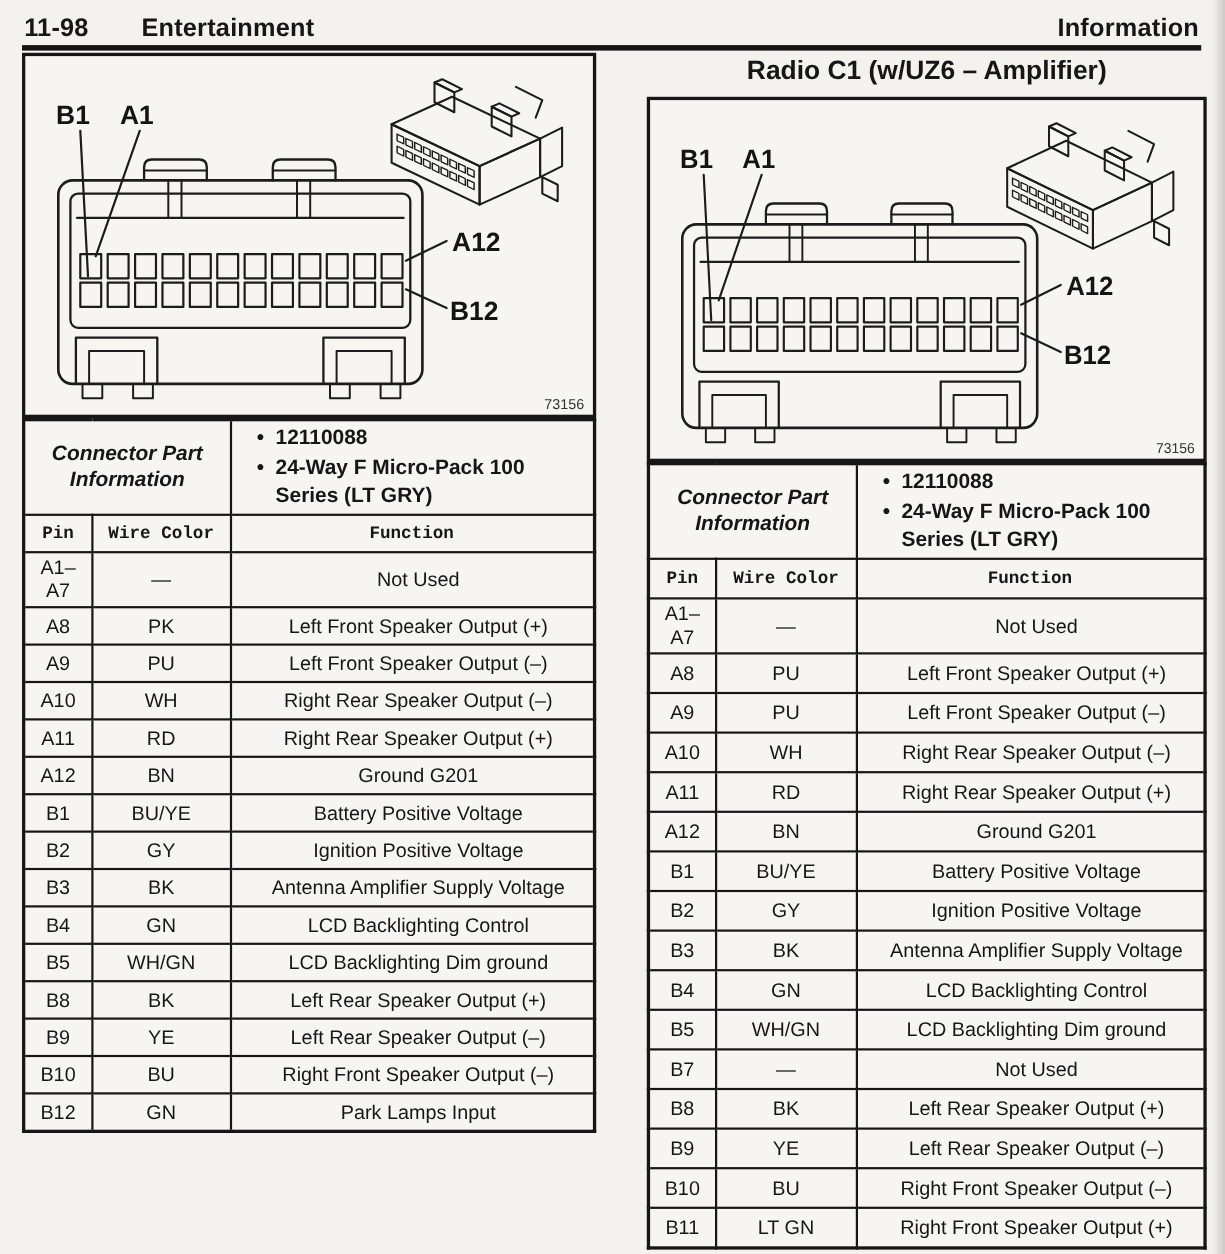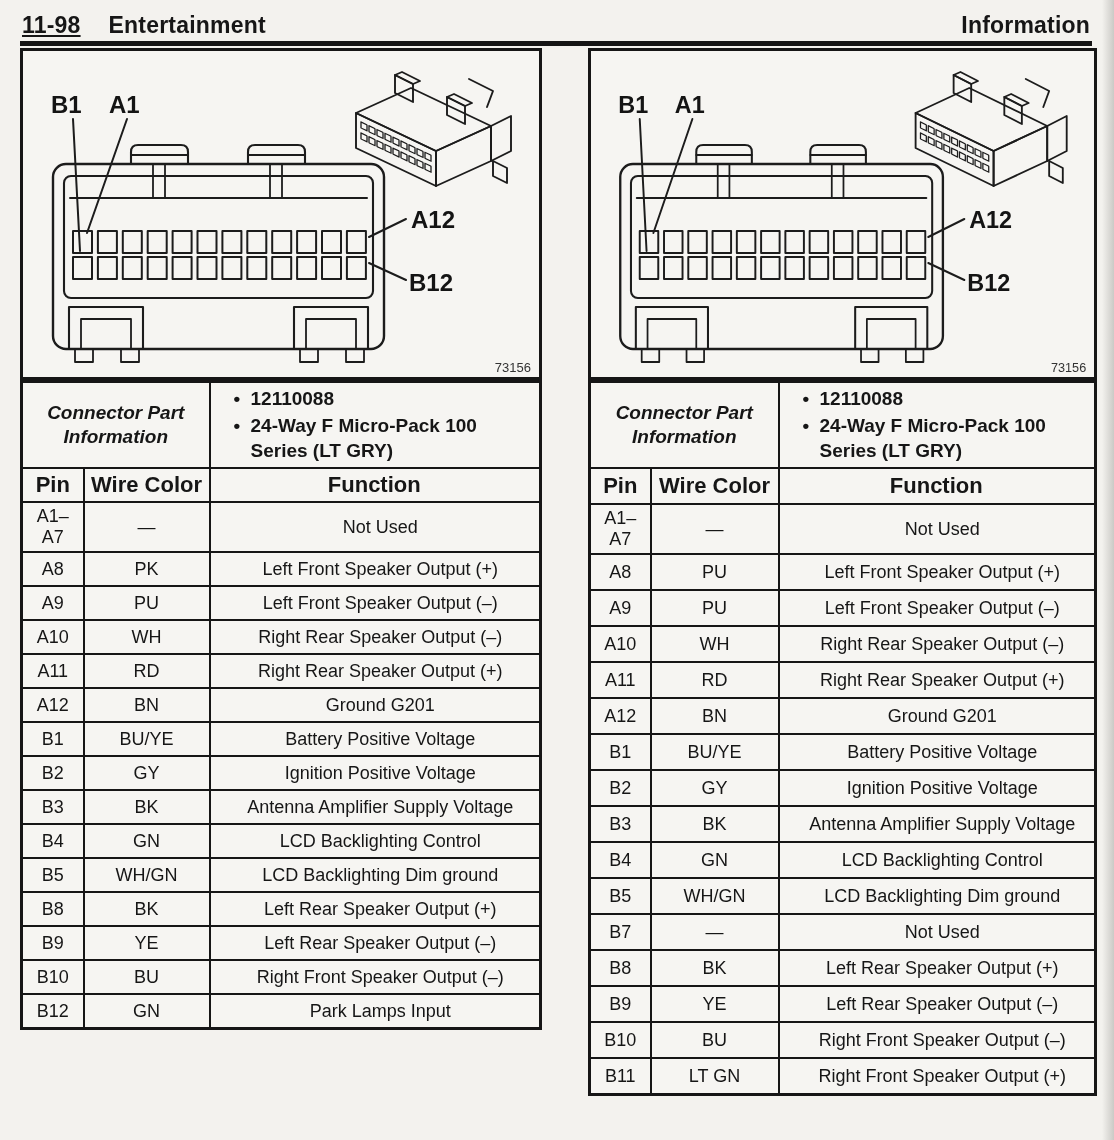--- a/index.html
+++ b/index.html
@@ -13,21 +13,21 @@
     position:absolute; top:0; right:0; width:12px; height:100%;
     background:linear-gradient(to right, rgba(60,58,54,0) 0%, rgba(60,58,54,.22) 100%);
     pointer-events:none;
   }
   
   .page-header {
     position:absolute; top:12px; left:22px; right:24px;
     display:flex; align-items:baseline;
     font-weight:bold; font-size:23px; letter-spacing:.2px;
   }
-  .page-header .section-number { margin-right:28px;text-decoration:underline; }
+  .page-header .section-number { margin-right:48px; }
   .page-header .spacer { flex:1; }
   .header-rule {
     position:absolute; top:41px; left:20px; right:22px; height:5px;
     background:#151515;
   }
   
   .panel { position:absolute; top:48px; }
   .panel-left  { left:20px;  width:522px; }
   .panel-right { left:588px; width:509px; }
   .panel-title {
@@ -56,21 +56,21 @@
     font-weight:bold; font-size:19px; text-align:center; line-height:1.25;
     padding:0 14px;
     font-style:italic;
   }
   .info-items ul { list-style:none; margin:0; padding:0 0 0 22px; }
   .info-items li {
     position:relative; font-weight:bold; font-size:19px; line-height:1.28;
     padding-left:17px; margin:3px 0; max-width:248px;
   }
   .info-items li::before { content:"\2022"; position:absolute; left:0; }
-  .head-row th { font-size:22px; }
+  .head-row th { font-size:16px;font-family:Liberation Mono, monospace; }
   .panel-left  .head-row th { height:26px; }
   .panel-right .head-row th { height:28px; }
   td { font-size:18px; }
   .panel-left  tbody[data-rows] td { height:26px; }
   .panel-right tbody[data-rows] td { height:28px; }
   .c-pin  { text-align:center; white-space:pre-line; line-height:1.18; padding:3px 0; }
   .c-wire { text-align:center; }
   .c-fn   { text-align:center; padding-left:12px; }
 </style>
 </head>
@@ -285,20 +285,21 @@
         <tr>
           <td class="c-pin">B12</td>
           <td class="c-wire">GN</td>
           <td class="c-fn">Park Lamps Input</td>
         </tr>
       </tbody>
   </table>
 </div>
 
 <div class="panel panel-right">
+  <div class="panel-title">Radio C1 (w/UZ6 – Amplifier)</div>
   <div class="diagram-box">
   <svg viewBox="0 0 516 326" preserveAspectRatio="none">
     <g stroke="#1c1c1c" fill="none" stroke-linejoin="round" stroke-linecap="round">
 
       <g stroke-width="2.4">
         <rect x="30" y="113" width="331" height="185" rx="13"></rect>
         <rect x="41" y="125" width="309" height="122" rx="7" stroke-width="2.1"></rect>
         <line x1="47" y1="147" x2="344" y2="147" stroke-width="2"></line>
 
         <path d="M108,113 V101 Q108,94 115,94 H158 Q165,94 165,101 V113" stroke-width="2.1"></path>

